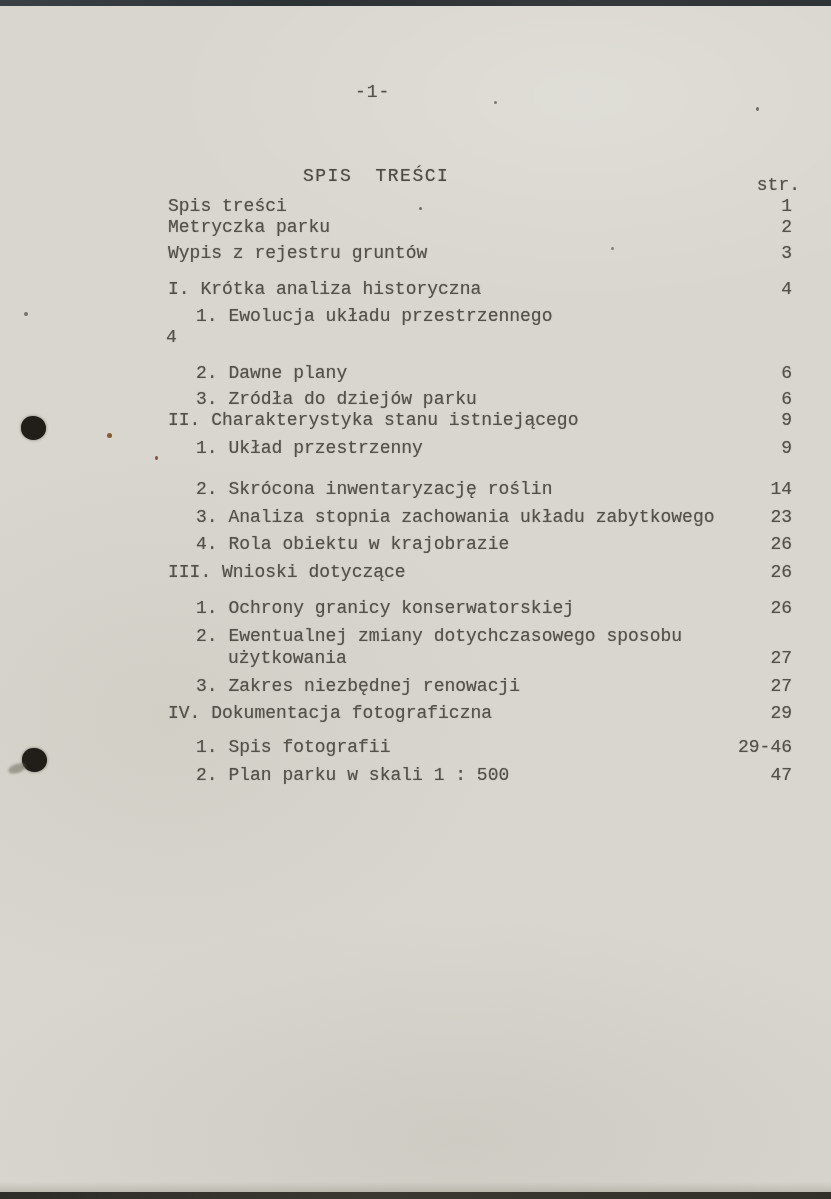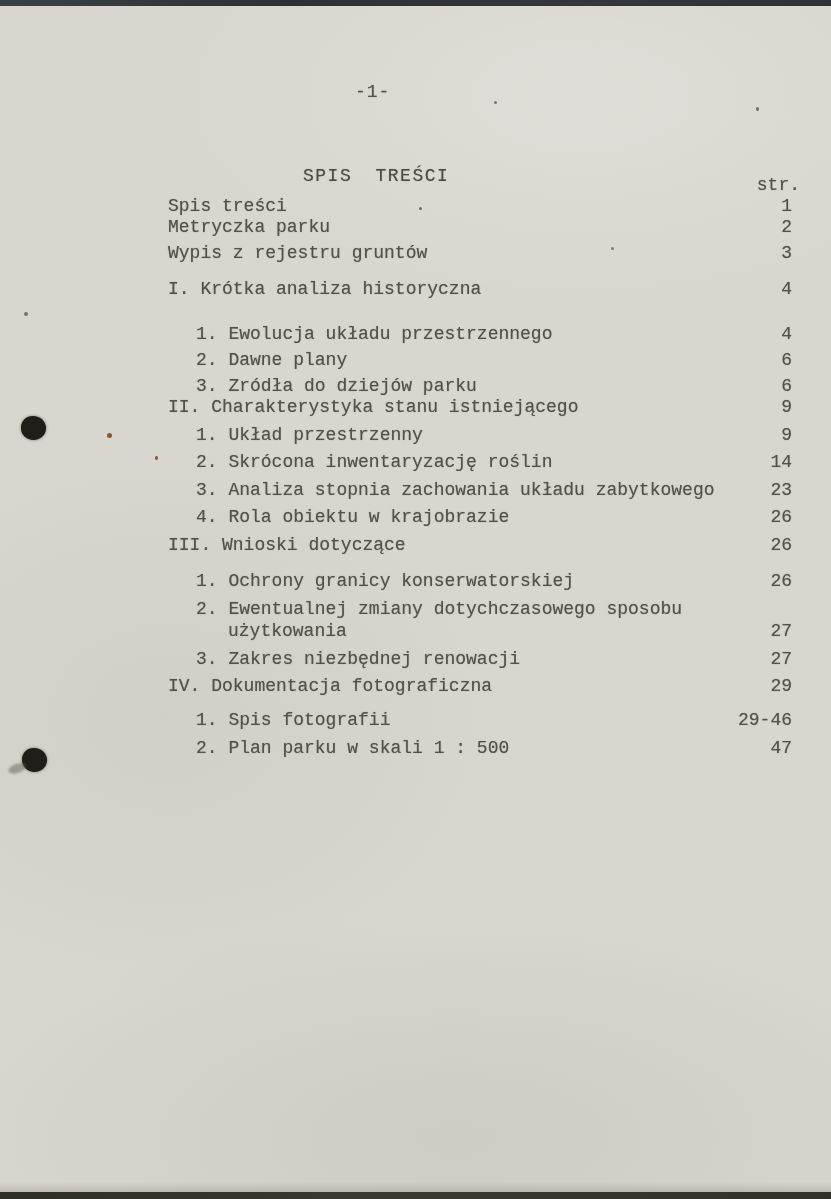--- a/index.html
+++ b/index.html
@@ -120,42 +120,42 @@
     </div>
     <div class="row ind0" style="margin-top:5px;">
       <span class="lbl">Wypis z rejestru gruntów</span>
       <span class="pg">3</span>
     </div>
 
     <div class="row ind0" style="margin-top:15px;">
       <span class="lbl">I. Krótka analiza historyczna</span>
       <span class="pg">4</span>
     </div>
-    <div class="row ind1" style="margin-top:24px;">
+    <div class="row ind1" style="margin-top:6px;flex-direction:column;">
       <span class="lbl">1. Ewolucja układu przestrzennego</span>
       <span class="pg">4</span>
     </div>
-    <div class="row ind1" style="margin-top:5px;gap:12px;">
+    <div class="row ind1" style="margin-top:15px;gap:12px;">
       <span class="lbl">2. Dawne plany</span>
       <span class="pg">6</span>
     </div>
     <div class="row ind1" style="margin-top:5px;">
       <span class="lbl">3. Zródła do dziejów parku</span>
       <span class="pg">6</span>
     </div>
 
     <div class="row ind0" style="">
       <span class="lbl">II. Charakterystyka stanu istniejącego</span>
       <span class="pg">9</span>
     </div>
     <div class="row ind1" style="margin-top:7px;">
       <span class="lbl">1. Układ przestrzenny</span>
       <span class="pg">9</span>
     </div>
-    <div class="row ind1" style="margin-top:6px;gap:8px;">
+    <div class="row ind1" style="margin-top:20px;gap:8px;">
       <span class="lbl">2. Skrócona inwentaryzację roślin</span>
       <span class="pg">14</span>
     </div>
     <div class="row ind1" style="margin-top:7px;">
       <span class="lbl">3. Analiza stopnia zachowania układu zabytkowego</span>
       <span class="pg">23</span>
     </div>
     <div class="row ind1" style="margin-top:6px;">
       <span class="lbl">4. Rola obiektu w krajobrazie</span>
       <span class="pg">26</span>

